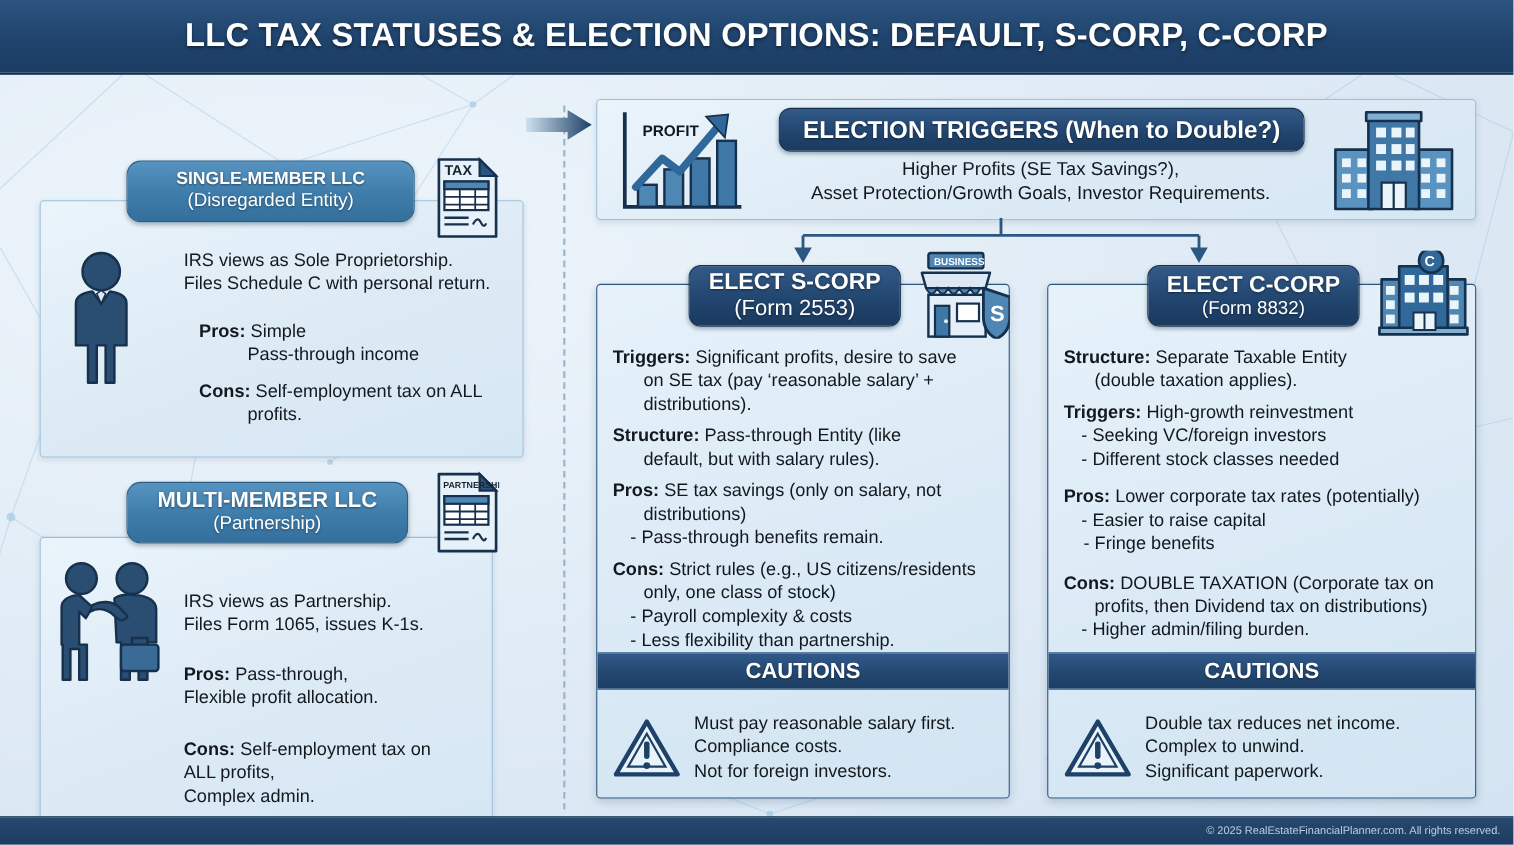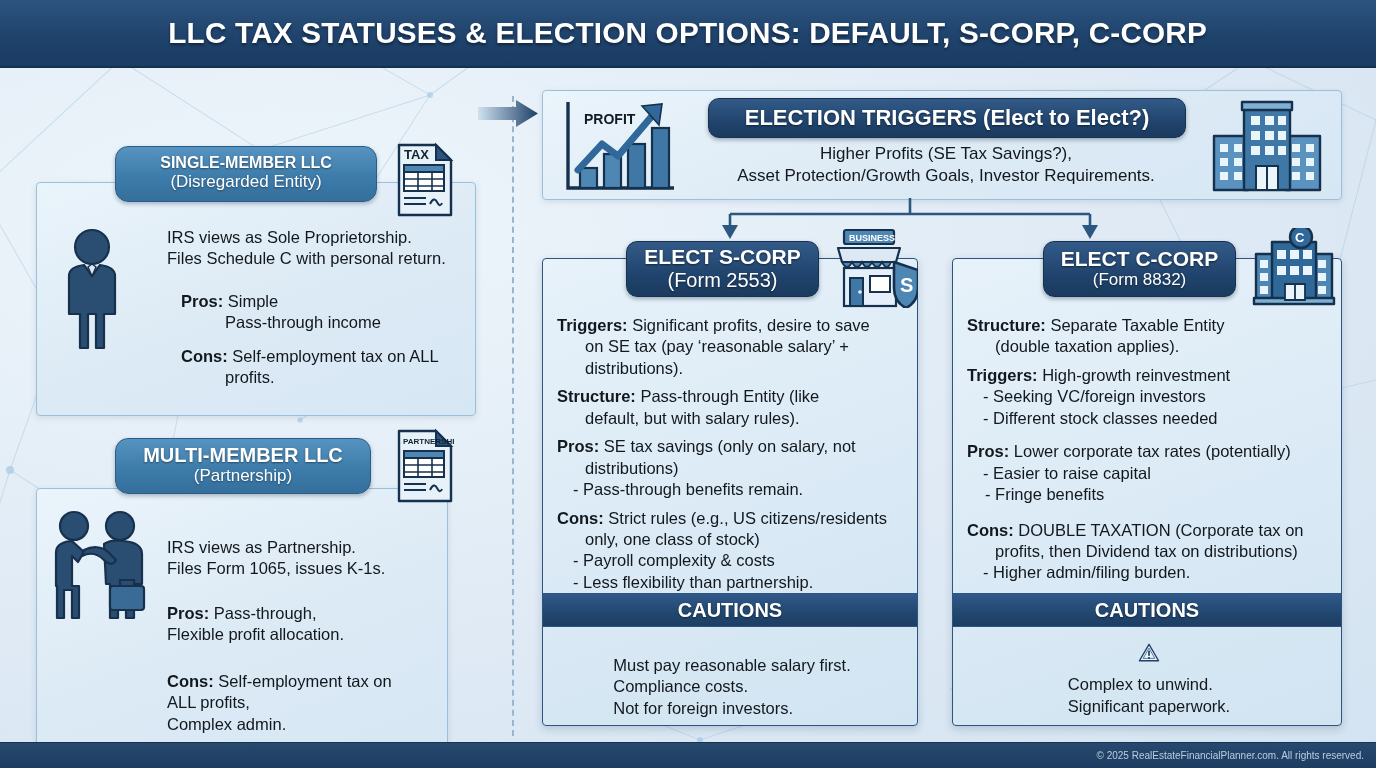--- a/index.html
+++ b/index.html
@@ -81,21 +81,21 @@
   .hang{ padding-left:28px; text-indent:-28px; }
   .hang2{ padding-left:30px; text-indent:-16px; }
 
   .caut-head{
     background:linear-gradient(180deg,#30588a 0%, #22476f 60%, #1d3e64 100%);
     border-top:1.5px solid #2d5580; border-bottom:1.5px solid #2d5580;
     color:#fff; text-align:center; font-size:20px; font-weight:bold;
     text-shadow:0 1px 2px rgba(0,0,0,.45);
     display:flex; align-items:center; justify-content:center;
   }
-  .caut-body{ display:flex; align-items:center; gap:12px; padding:16px 10px 8px 14px;flex-direction:column; }
+  .caut-body{ display:flex; align-items:center; gap:12px; padding:16px 10px 8px 14px; }
   .caut-body .t{ color:#12181d; font-size:16.5px; line-height:1.30; }
 
   .dashdiv{
     position:absolute; left:512px; top:96px; width:0; height:640px;
     border-left:2px dashed #9ab6cc;
   }
   svg{ display:block; }
   .abs{ position:absolute; }
 </style>
 </head>
@@ -271,21 +271,21 @@
       <rect x="48" y="56" width="17" height="34" fill="#4f87b4"></rect>
       <rect x="72" y="46" width="17" height="44" fill="#3f78a6"></rect>
       <rect x="96" y="30" width="17" height="60" fill="#3f78a6"></rect>
     </g>
     <path d="M22 72 L46 46 L62 58 L96 18" stroke="#2f6899" stroke-width="7" fill="none" stroke-linejoin="round" stroke-linecap="round"></path>
     <path d="M86 8 L106 6 L103 27 Z" fill="#2f6899" stroke="#16314d" stroke-width="1.6"></path>
     <text x="28" y="26" font-family="Liberation Sans, sans-serif" font-size="14" font-weight="bold" fill="#101a22">PROFIT</text>
   </svg>
 
   <div class="pill" style="position:absolute; left:708px; top:98px; width:478px; height:40px;">
-    <div class="l1" style="font-size:22px;">ELECTION TRIGGERS (Elect to Elect?)</div>
+    <div class="l1" style="font-size:22px;">ELECTION TRIGGERS (When to Double?)</div>
   </div>
 
   <svg class="abs" style="left:1208px; top:100px;" width="118" height="92" viewBox="0 0 118 92">
     <g stroke="#16314d" stroke-width="2.4" stroke-linejoin="round">
       <rect x="6" y="36" width="34" height="54" fill="#5b93c0"></rect>
       <rect x="78" y="36" width="34" height="54" fill="#5b93c0"></rect>
       <rect x="36" y="8" width="46" height="82" fill="#3f78a6"></rect>
       <rect x="34" y="2" width="50" height="8" fill="#7fb0d4"></rect>
     </g>
     <g fill="#eaf4fb">
@@ -433,20 +433,21 @@
       <span>CAUTIONS</span>
     </div>
     <div class="caut-body" style="position:absolute; left:0; bottom:0; width:100%; height:98px;">
       <svg width="62" height="56" viewBox="0 0 62 56">
         <path d="M31 4 L59 52 H3 Z" fill="#e9f3fa" stroke="#1d4168" stroke-width="4" stroke-linejoin="round"></path>
         <path d="M31 15 L48 45 H14 Z" fill="none" stroke="#1d4168" stroke-width="2"></path>
         <rect x="28.5" y="22" width="5" height="16" rx="2.2" fill="#1d4168"></rect>
         <circle cx="31" cy="44" r="3.1" fill="#1d4168"></circle>
       </svg>
       <div class="t">
+        <div>Double tax reduces net income.</div>
         <div>Complex to unwind.</div>
         <div>Significant paperwork.</div>
       </div>
     </div>
   </div>
 
   <div class="pill" style="position:absolute; left:1043px; top:241px; width:193px; height:56px;">
     <div class="l1" style="font-size:21px; line-height:1.05;">ELECT C-CORP</div>
     <div class="l2" style="font-size:17px; line-height:1.2;">(Form 8832)</div>
   </div>

